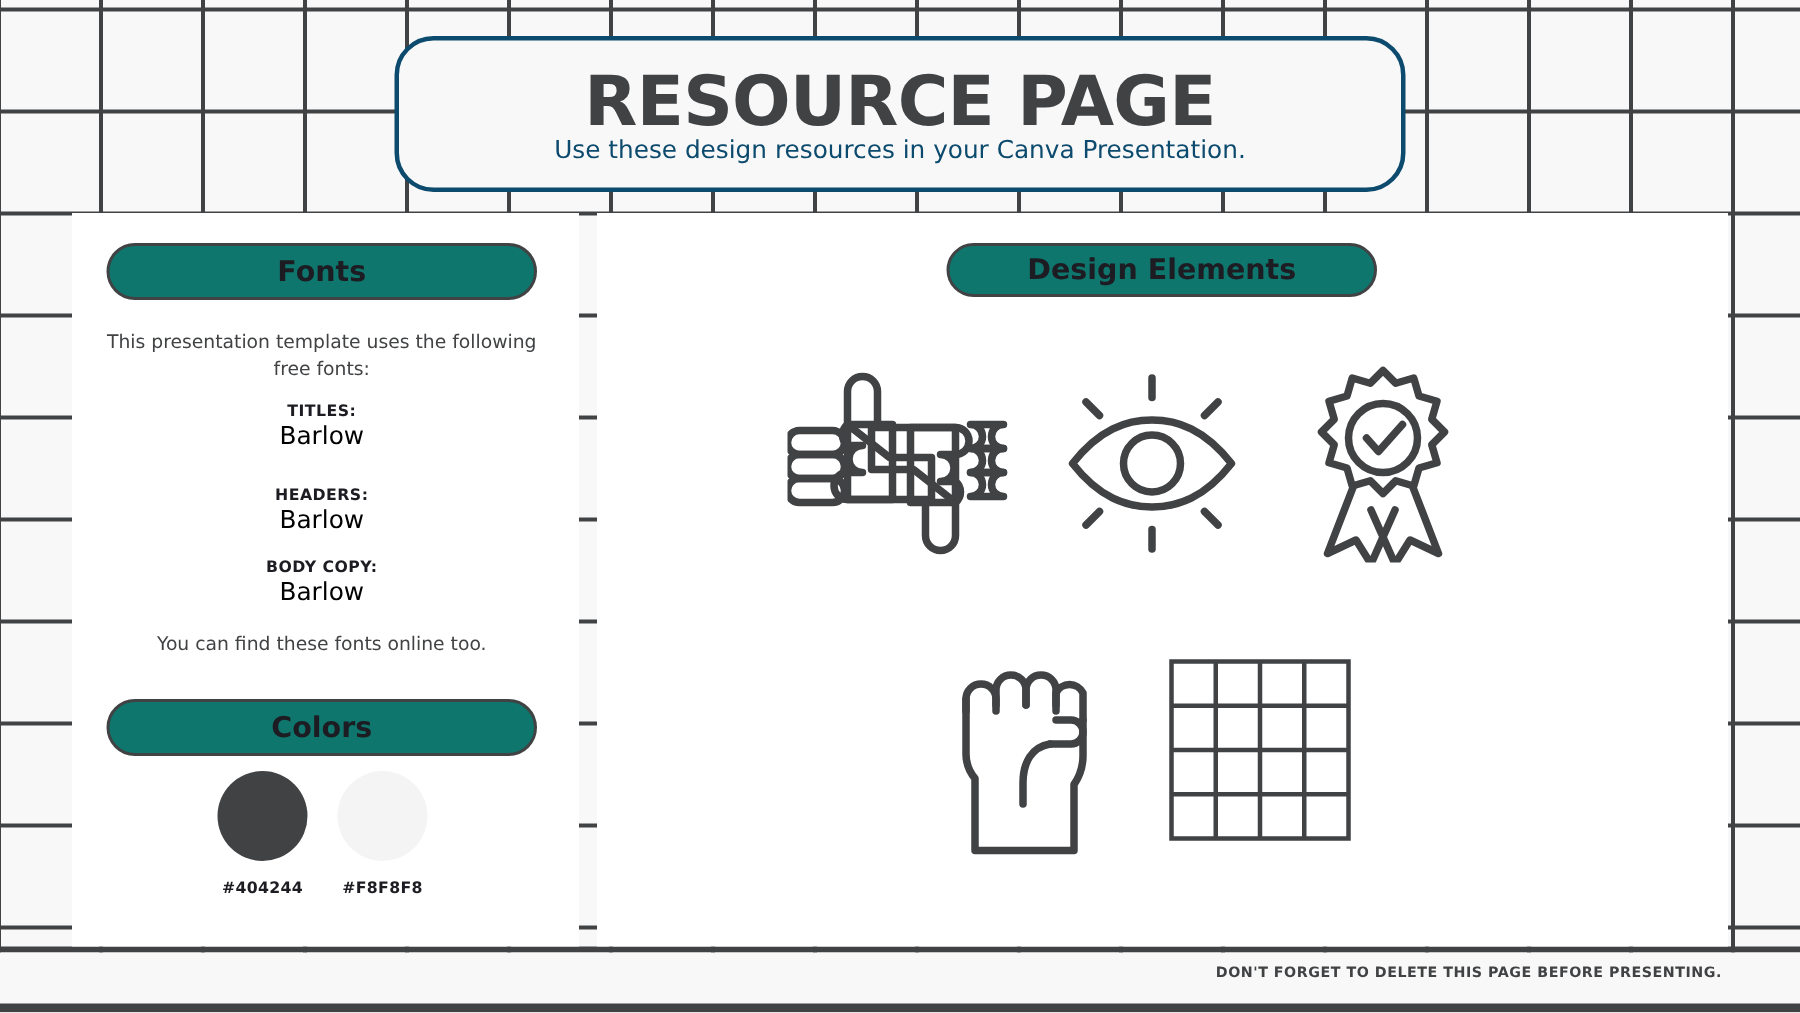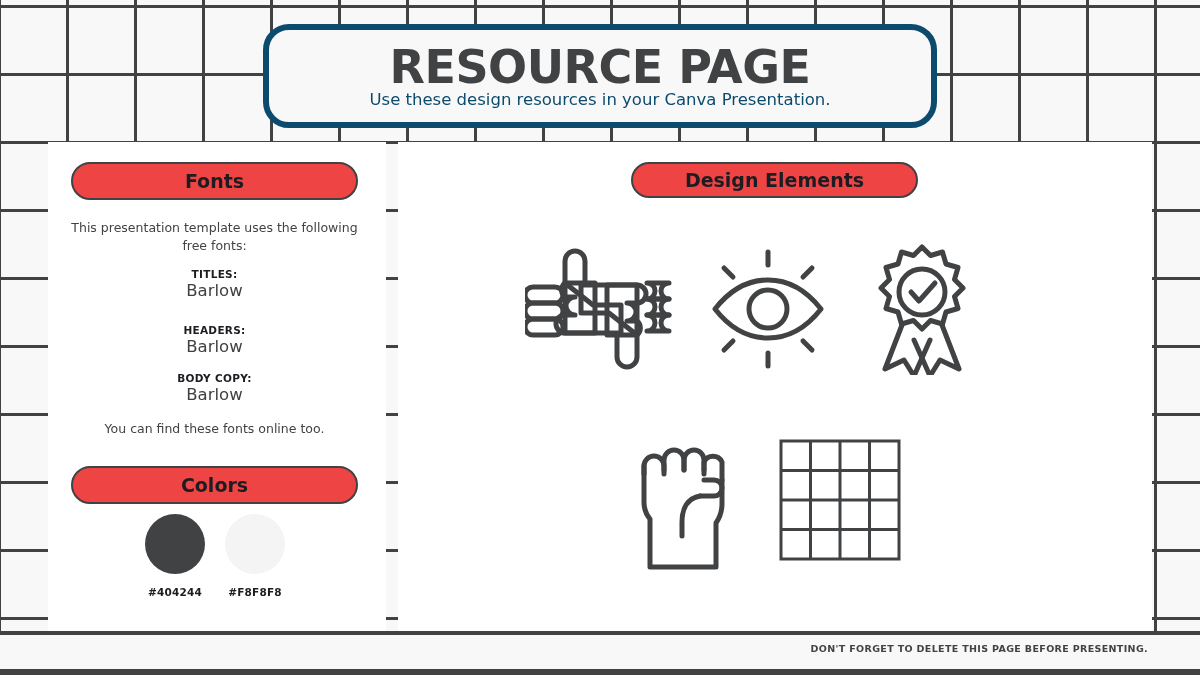--- a/index.html
+++ b/index.html
@@ -41,21 +41,21 @@
   #footer-text {
     position:absolute; right:52px; top:643px;
     font-size:9.5px; font-weight:bold; letter-spacing:.35px;
     color:#404244; white-space:nowrap;
   }
 
   
   #title-banner {
     position:absolute; left:263px; top:24px; width:674px; height:104px;
     background:#f8f8f8;
-    border:6px solid #0c4a6e;
+    border:3px solid #0c4a6e;
     border-radius:26px;
     display:flex; flex-direction:column;
     align-items:center; justify-content:center;
     gap:2px;
   }
   #title-main {
     font-size:46px; font-weight:bold; color:#404244;
     letter-spacing:-0.5px; line-height:1;
   }
   #title-sub {
@@ -63,21 +63,21 @@
   }
 
   
   .card { position:absolute; background:#ffffff; }
   #left-card  { left:48px;  top:142px; width:338px; height:489px; }
   #right-card { left:398px; top:142px; width:754px; height:489px; }
 
   
   .pill {
     position:absolute;
-    background:#ef4444;
+    background:#0f766e;
     border:2.5px solid #404244;
     border-radius:22px;
     display:flex; align-items:center; justify-content:center;
   }
   .pill-label { font-size:19px; font-weight:bold; color:#1c1c22; }
 
   #fonts-pill    { left:71px;  top:162px; width:287px; height:38px; }
   #colors-pill   { left:71px;  top:466px; width:287px; height:38px; }
   #elements-pill { left:631px; top:162px; width:287px; height:36px; }
 
@@ -86,21 +86,21 @@
     position:absolute; left:71px; top:219px; width:287px;
     text-align:center; font-size:12.5px; color:#404244; line-height:1.45;
   }
   .font-block {
     position:absolute; left:71px; width:287px; text-align:center;
   }
   .font-role {
     font-size:10.5px; font-weight:bold; color:#1c1c22; letter-spacing:.3px;
   }
   .font-name {
-    font-size:16.5px; color:#404040; line-height:1.25; margin-top:1px;
+    font-size:16.5px; color:#000000; line-height:1.25; margin-top:1px;
   }
   #fb0 { top:268px; }
   #fb1 { top:324px; }
   #fb2 { top:372px; }
 
   #fonts-outro {
     position:absolute; left:71px; top:421px; width:287px;
     text-align:center; font-size:12.5px; color:#404244;
   }
 

